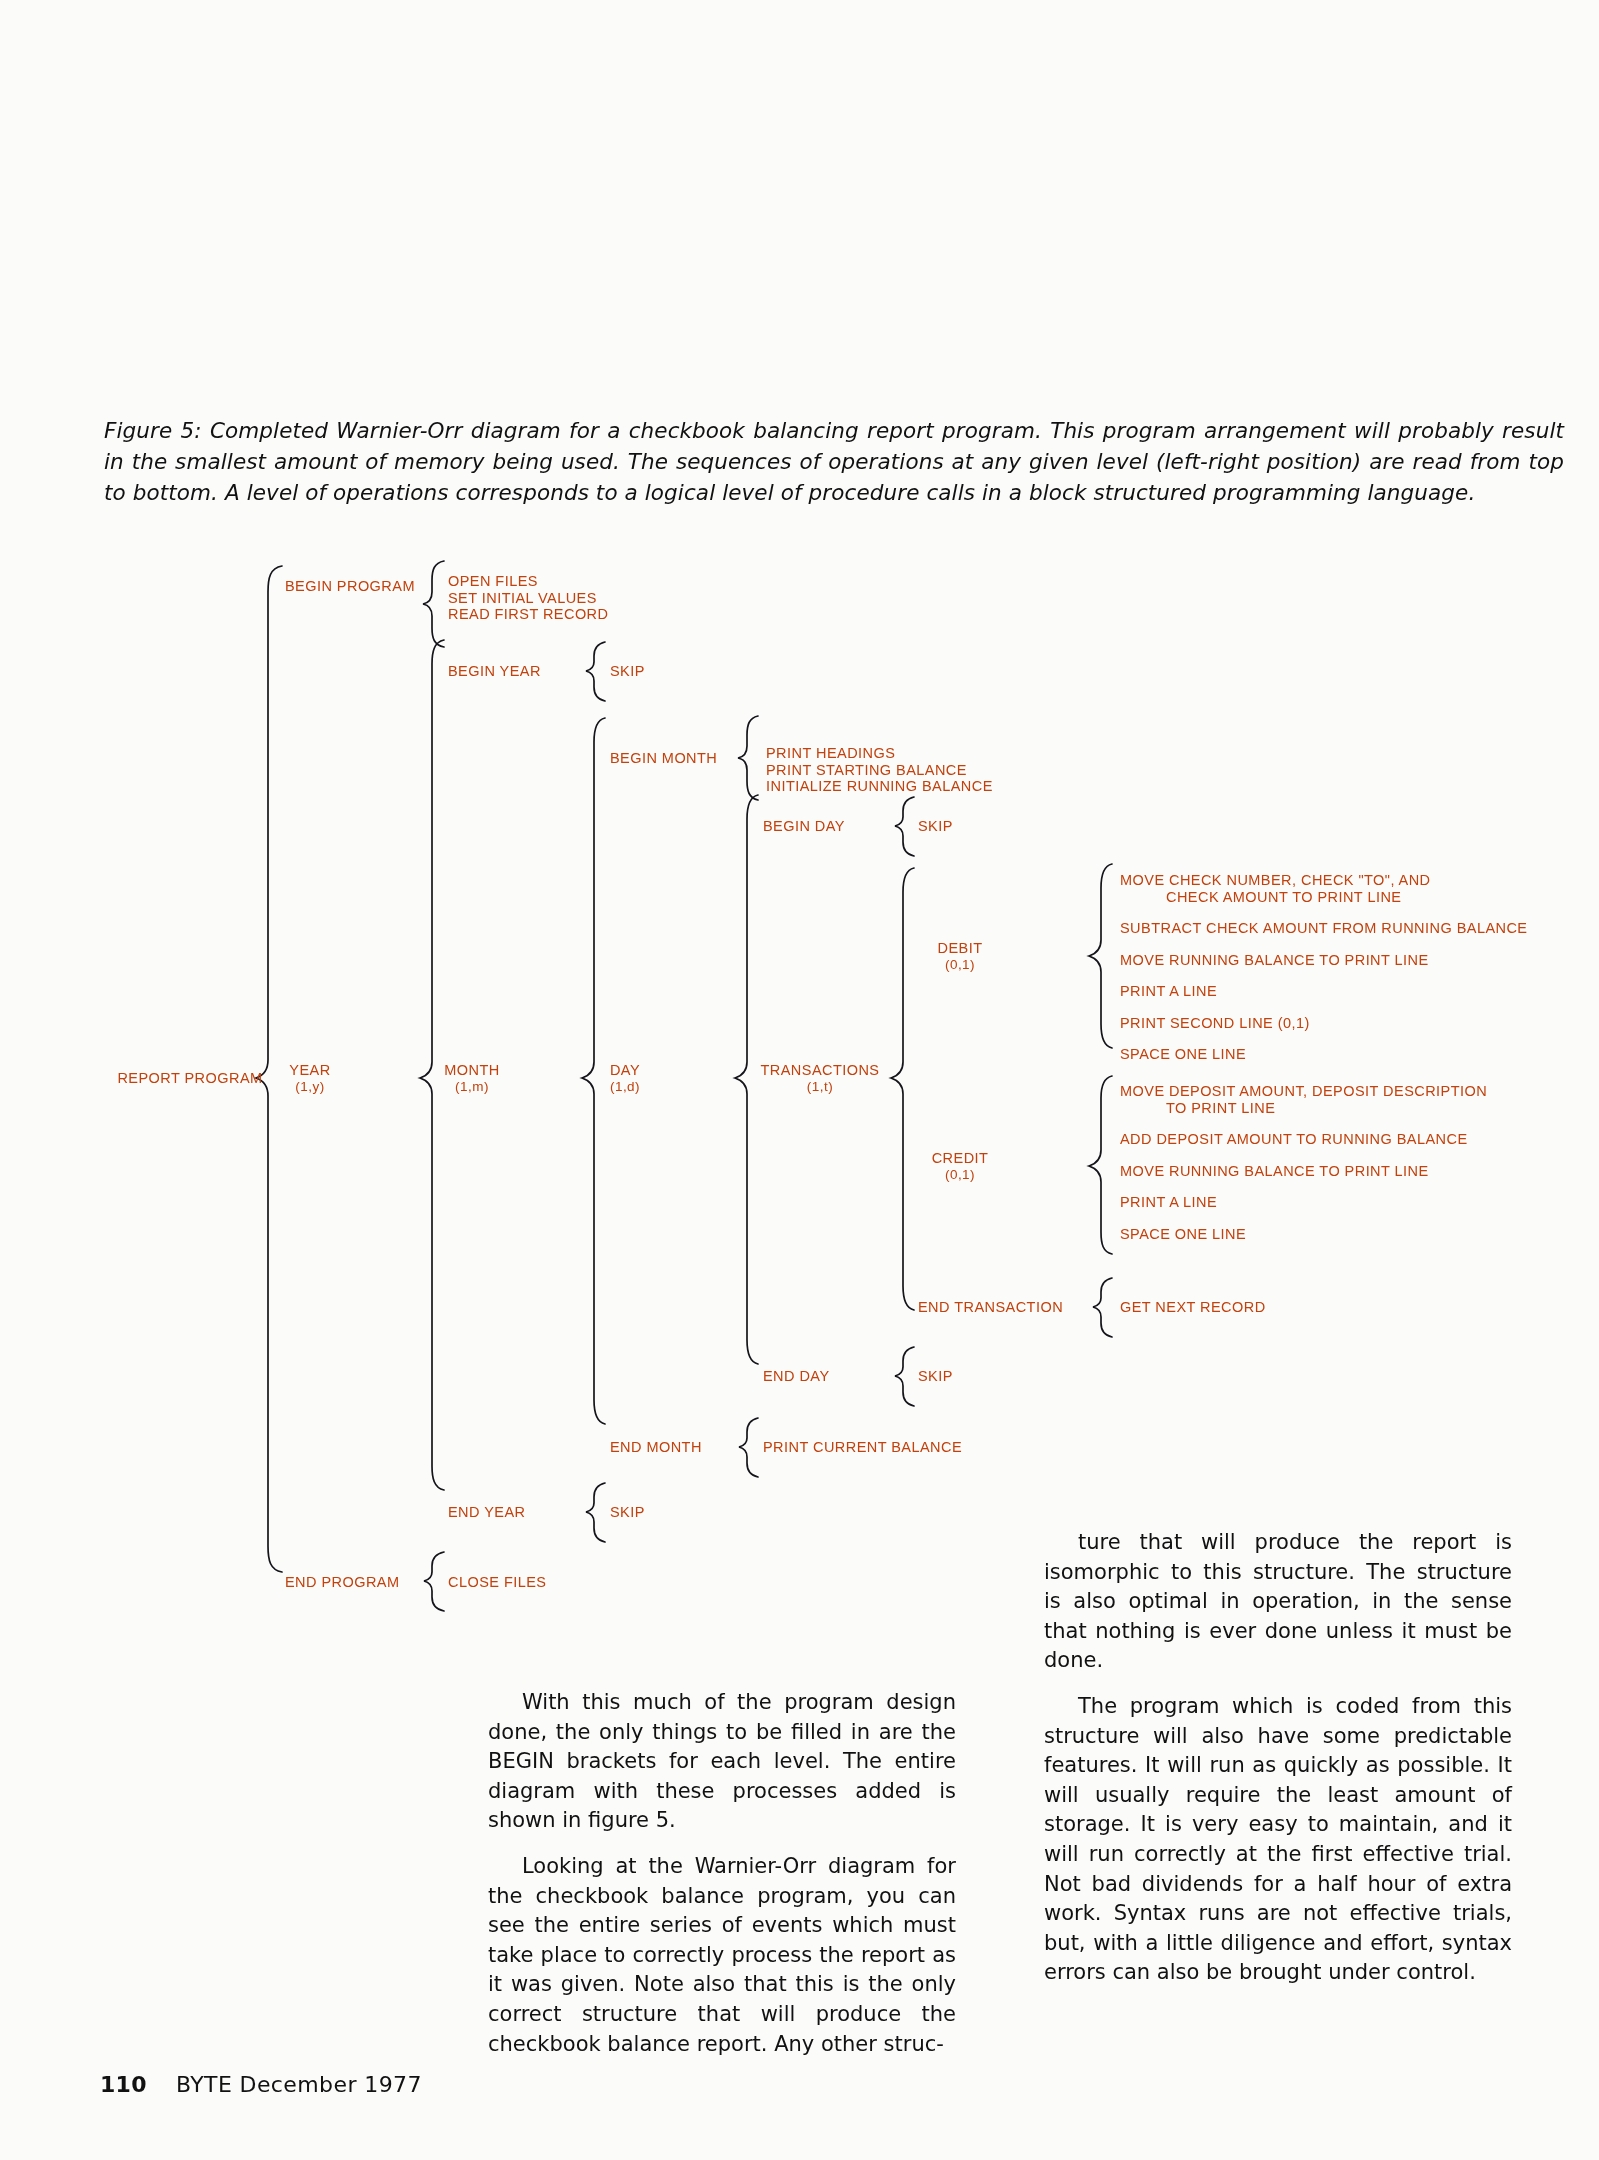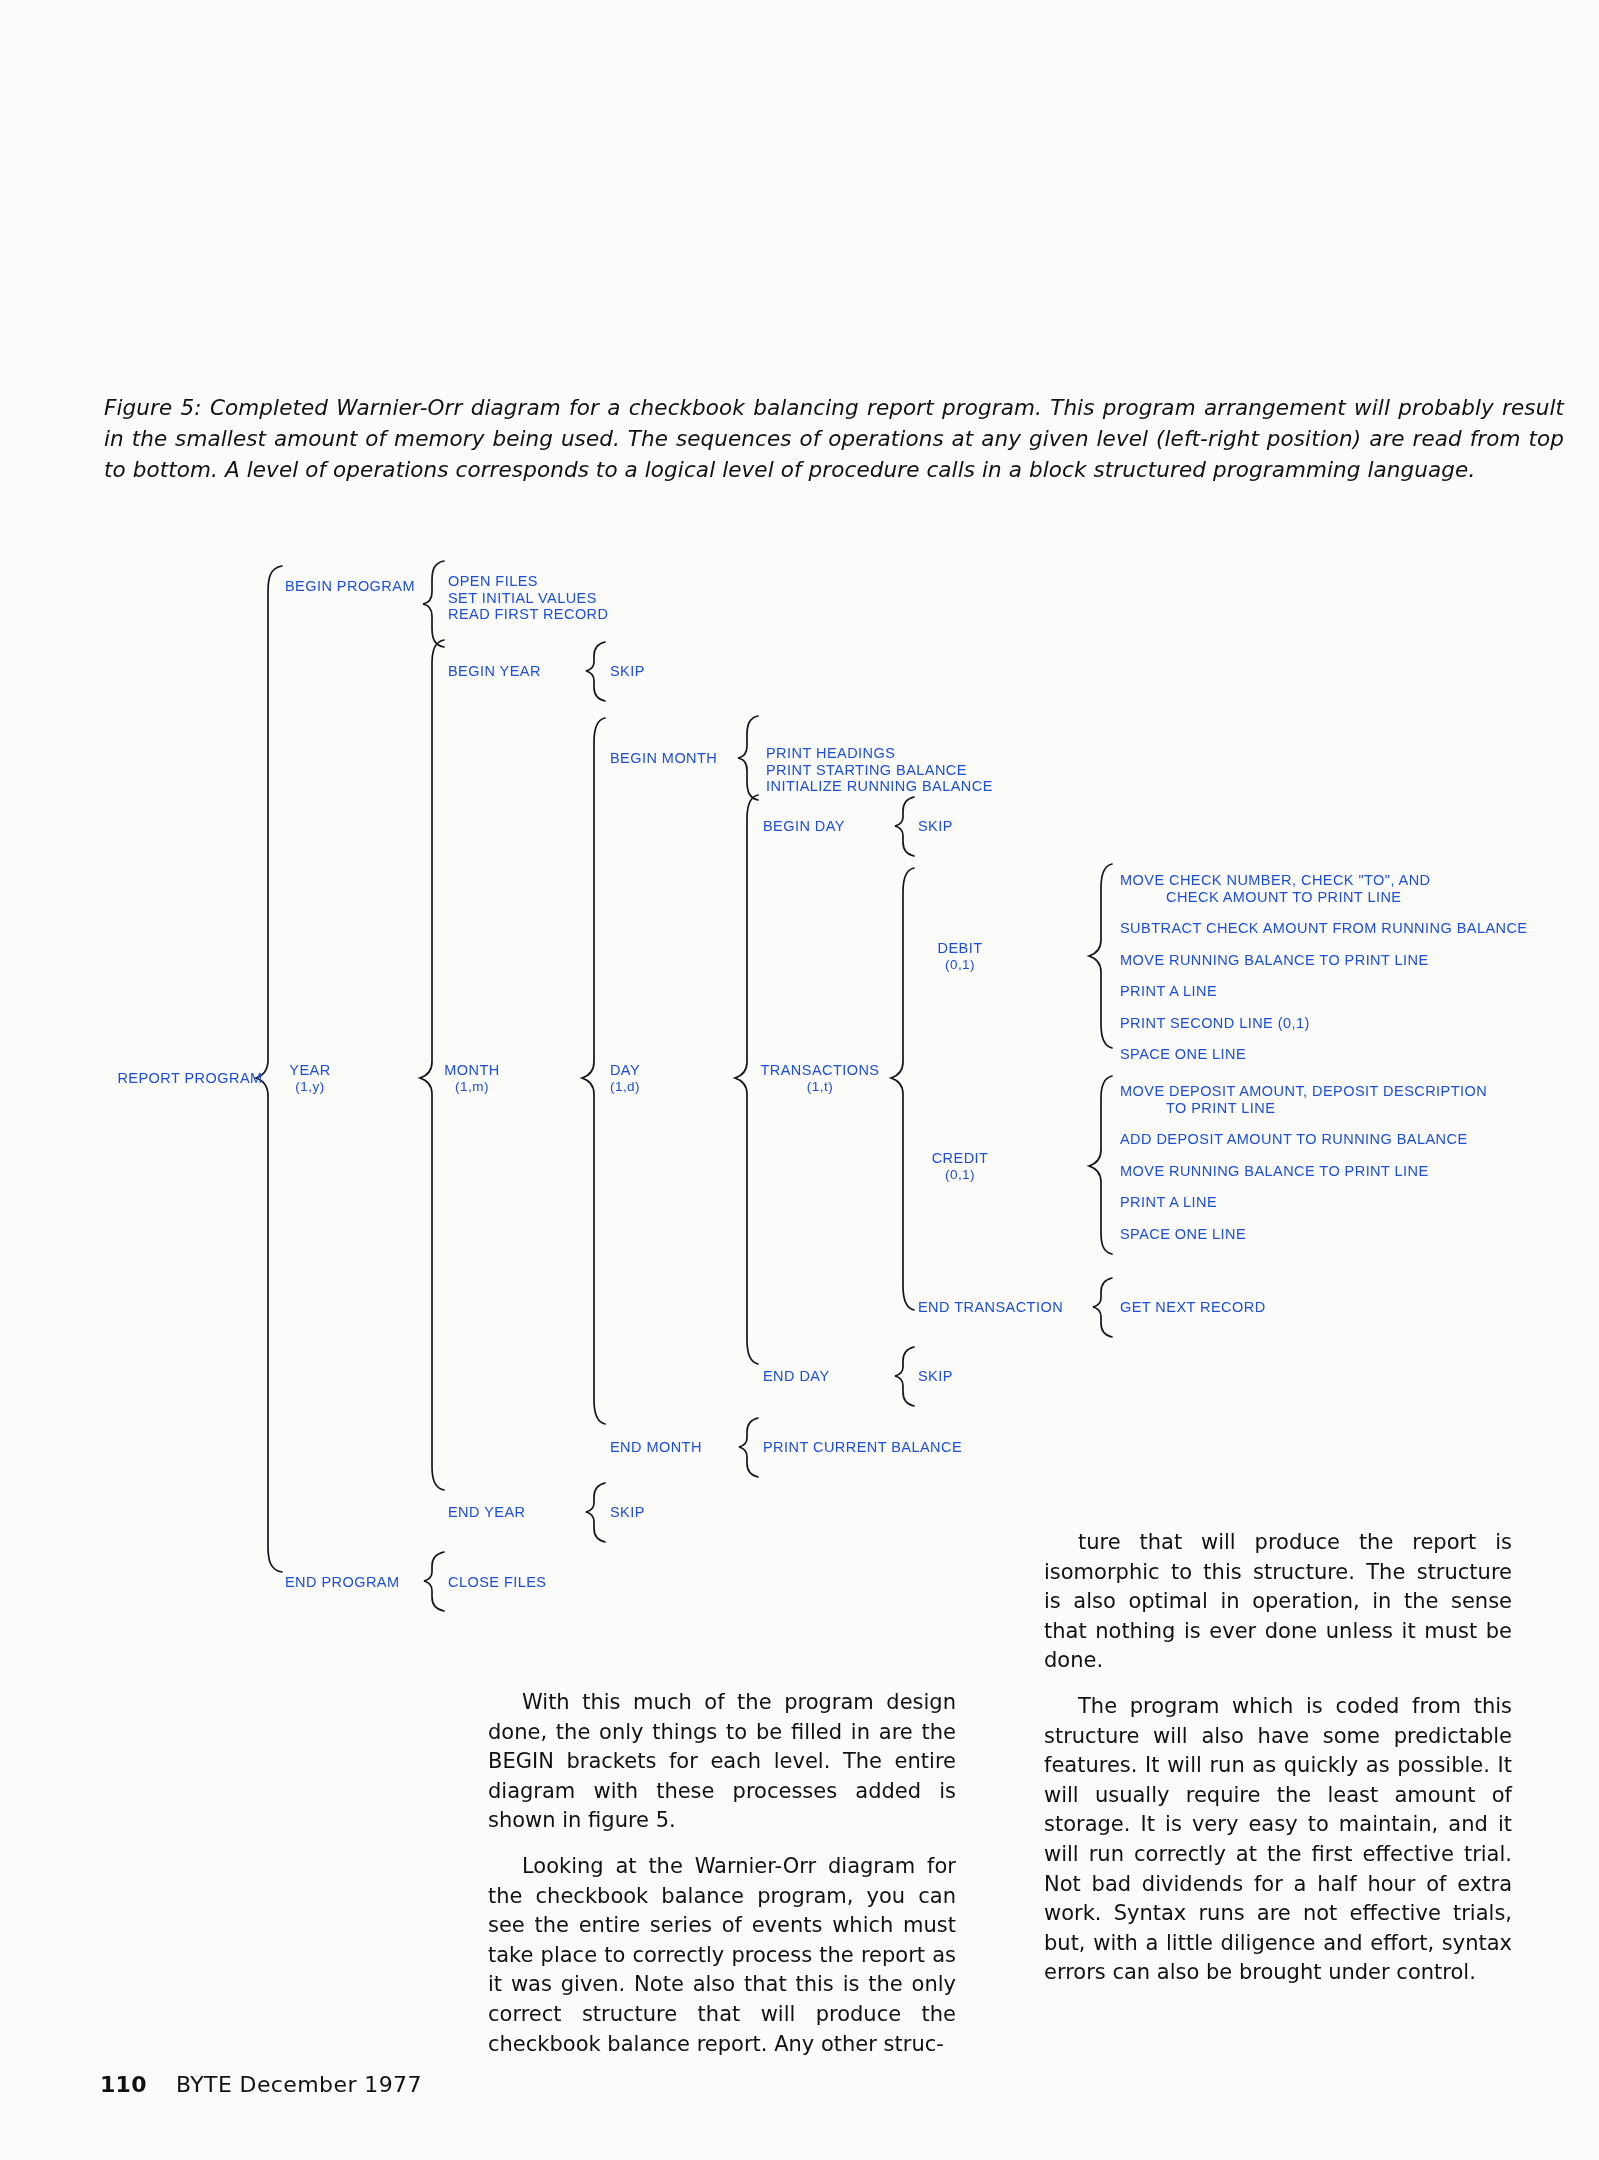--- a/index.html
+++ b/index.html
@@ -9,40 +9,40 @@
     font-family:"Liberation Sans", sans-serif;
     color:#16161a;
     position:relative;
     overflow:hidden;
   }
   .page{position:absolute;inset:0;}
 
   
   .caption{
     position:absolute;
-    left:104px; top:392px; width:1460px;
+    left:104px; top:415px; width:1460px;
     font-family:"DejaVu Sans", sans-serif;
     font-style:italic;
     font-size:21.5px;
     line-height:31px;
     text-align:justify;
     color:#111;
     letter-spacing:.1px;
   }
 
   
   .diagram{position:absolute;left:0;top:0;width:1599px;height:1620px;}
   .diagram svg{position:absolute;left:0;top:0;overflow:visible;}
 
   .dlabel{
     position:absolute;
     font-family:"Liberation Sans", sans-serif;
     font-size:14.5px;
     letter-spacing:.45px;
-    color:#1d4ed8;
+    color:#c2410c;
     white-space:nowrap;
     line-height:16.5px;
   }
   .dlabel.mid{transform:translateY(-50%);}
   .dlabel.ctrmid{text-align:center;transform:translate(-50%,-50%);}
   .dlabel .sub{display:block;font-size:13.5px;}
   .stack{line-height:16.6px;}
   .hang{padding-left:0;}
   .hang .cont{display:block;padding-left:46px;}
 

